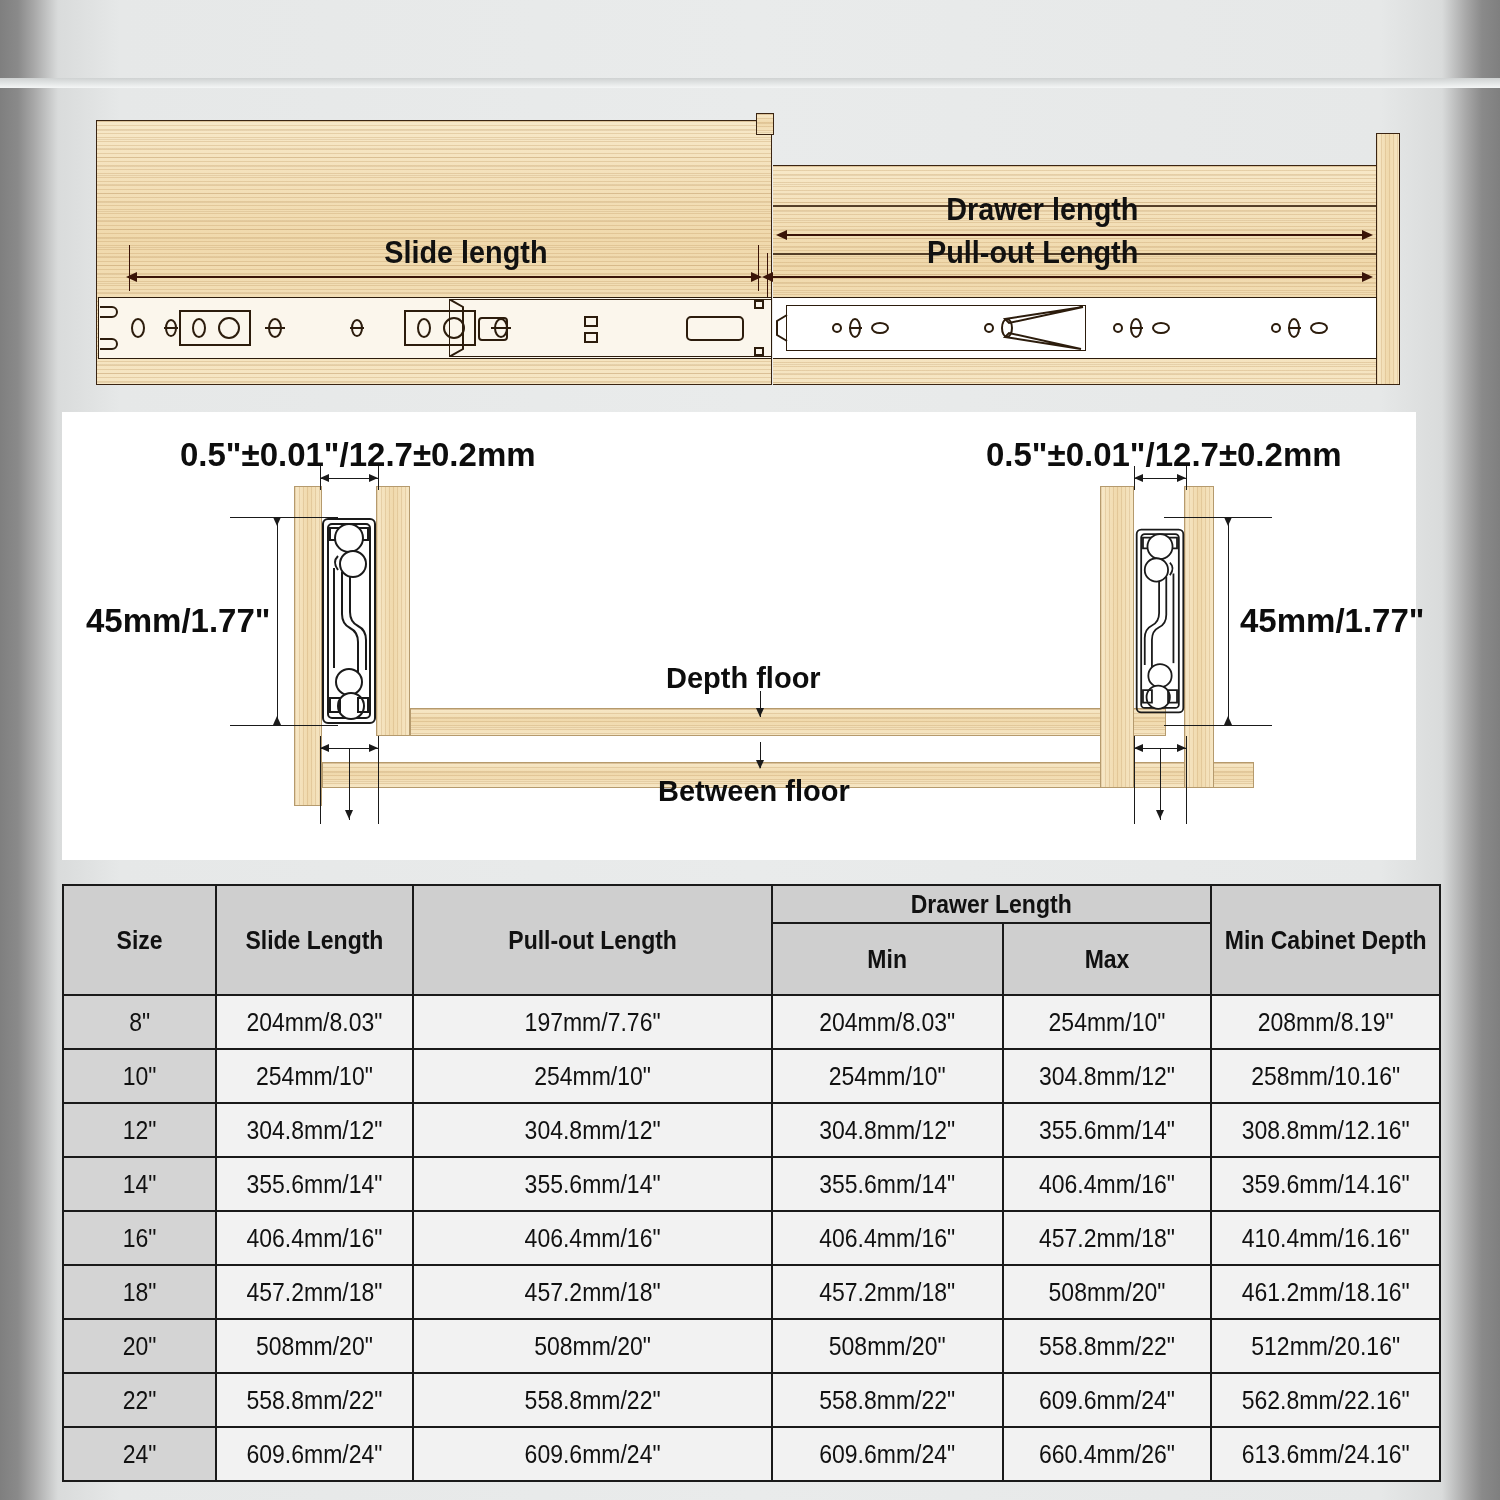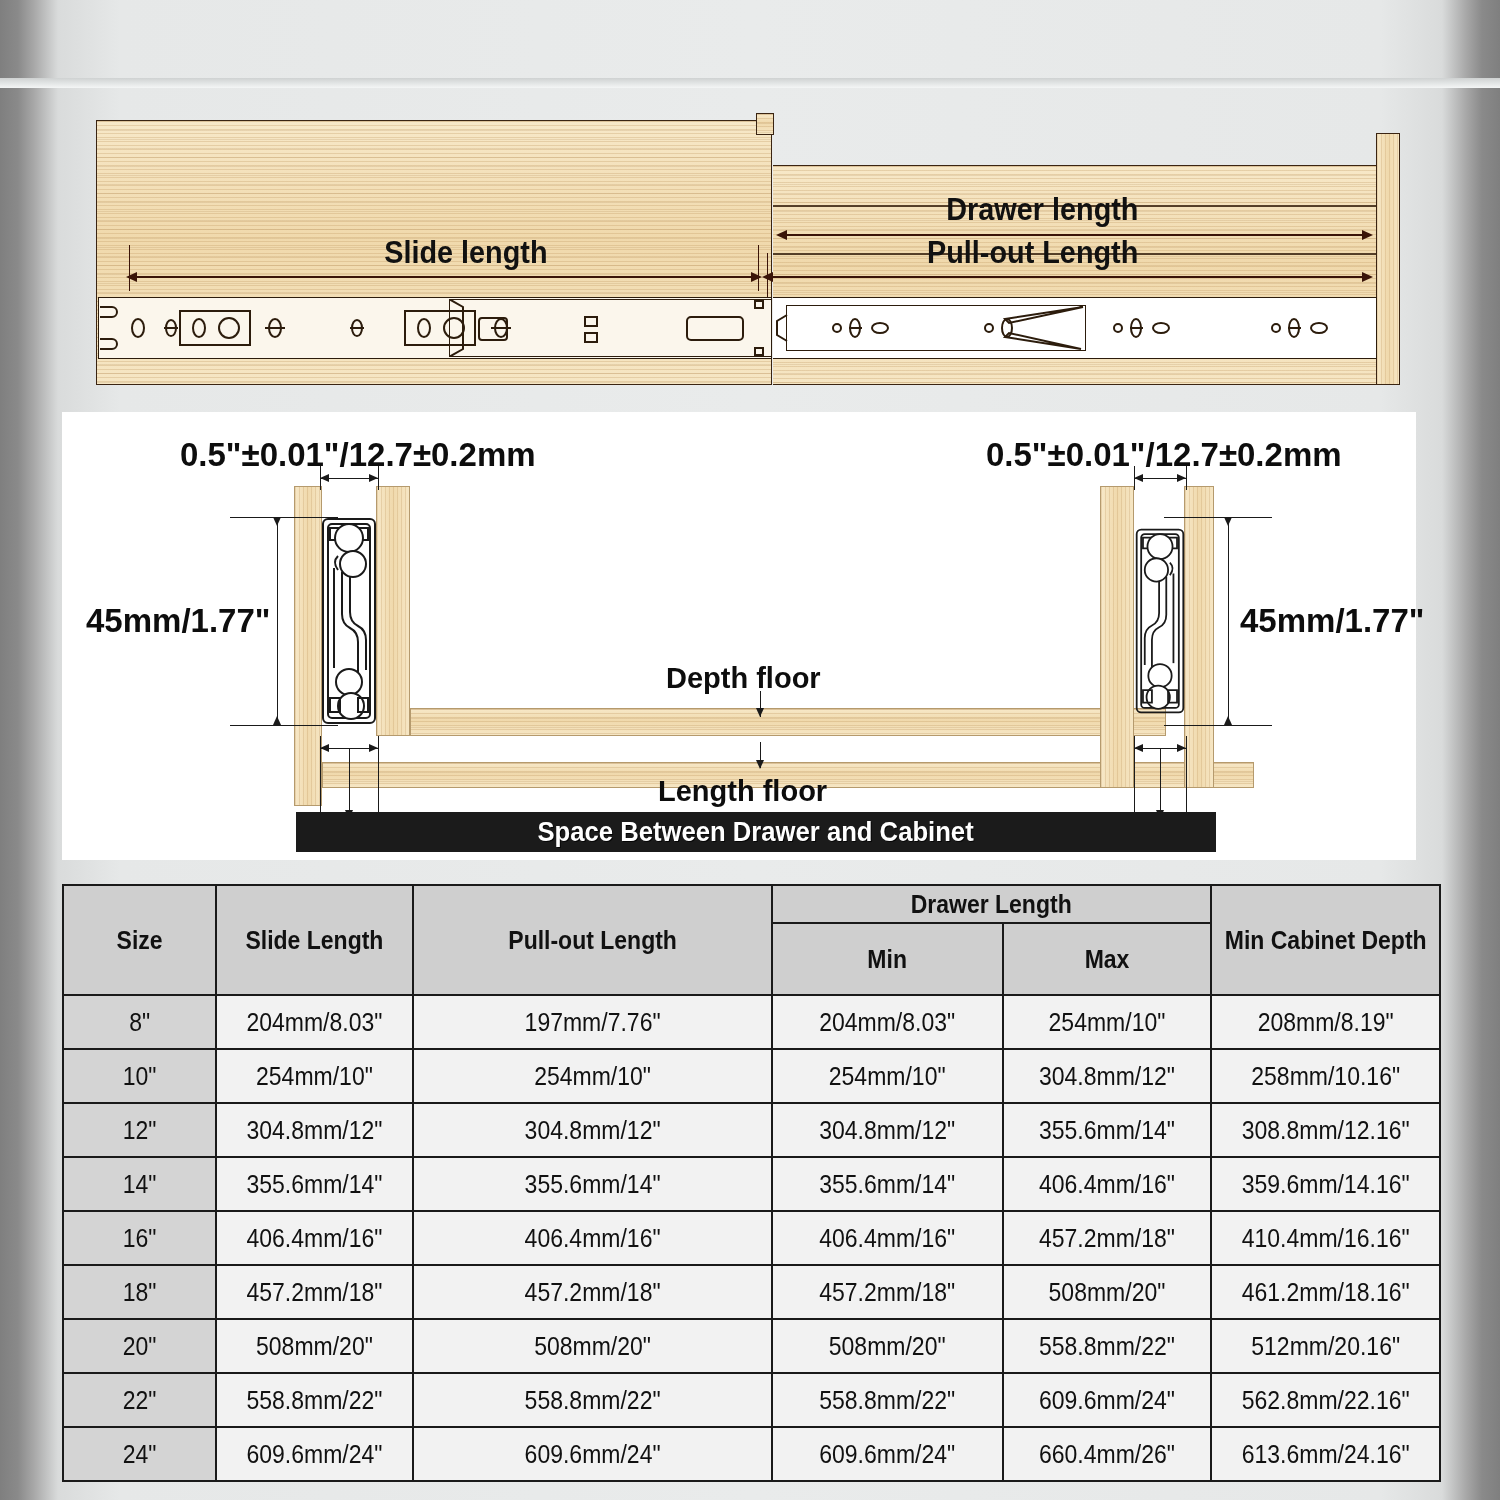--- a/index.html
+++ b/index.html
@@ -386,28 +386,25 @@
     <div class="thin thin-h" style="left:1072px; top:336px; width:52px;"></div>
     <div class="ar-lft" style="left:1072px; top:332px;"></div>
     <div class="ar-rgt" style="left:1115px; top:332px;"></div>
     <div class="thin thin-v" style="left:1098px; top:336px; height:72px;"></div>
     <div class="ar-d" style="left:1094px; top:398px;"></div>
 
     <div class="mid-label" style="left:604px; top:250px; font-size:29px;">Depth floor</div>
     <div class="thin thin-v" style="left:698px; top:279px; height:26px;"></div>
     <div class="ar-d" style="left:694px; top:296px;"></div>
 
-    <div class="mid-label" style="left:596px; top:363px; font-size:29px;">Length floor</div>
+    <div class="mid-label" style="left:596px; top:363px; font-size:29px;">Between floor</div>
     <div class="thin thin-v" style="left:698px; top:330px; height:26px;"></div>
     <div class="ar-d" style="left:694px; top:348px;"></div>
   </div>
 
-  <div id="black-banner">
-    <span id="black-banner-text">Space Between Drawer and Cabinet</span>
-  </div>
 
   <table id="spec-table">
     <thead>
       <tr>
         <th rowspan="2" class="tall" style="width:151px;">
           <span class="cellv">Size</span>
         </th>
         <th rowspan="2" class="tall" style="width:194px;">
           <span class="cellv">Slide Length</span>
         </th>

